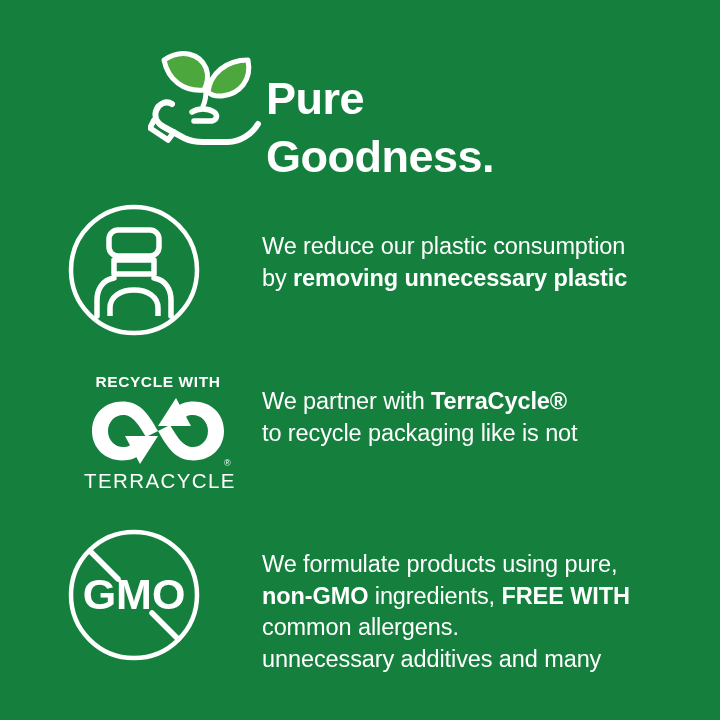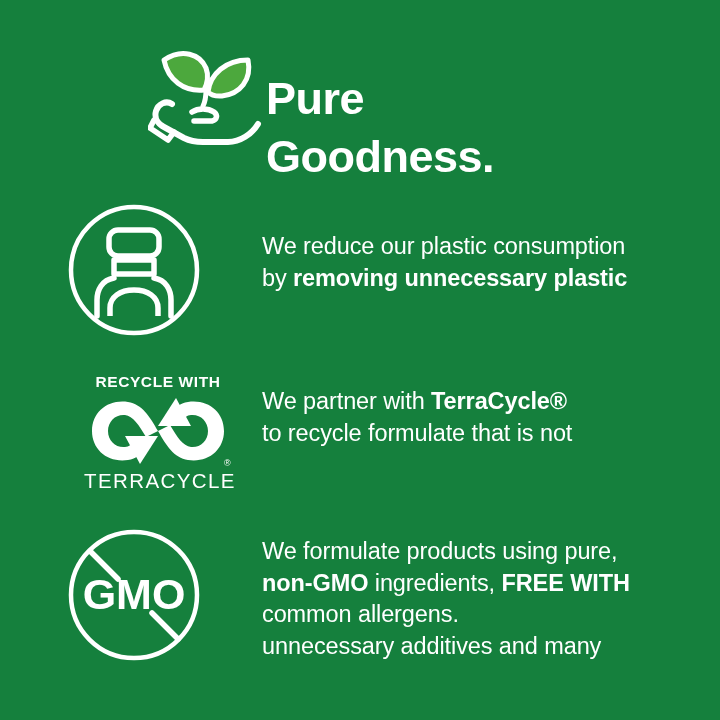--- a/index.html
+++ b/index.html
@@ -79,21 +79,21 @@
     left: 262px;
     width: 440px;
     color: #ffffff;
     font-size: 23.5px;
     line-height: 31.5px;
     font-weight: normal;
     letter-spacing: -0.1px;
   }
   .row-1 .copy { top: 31px; }
   .row-2 .copy { top: 18px; }
-  .row-3 .copy { top: 11px; }
+  .row-3 .copy { top: 24px; }
   .copy b { font-weight: bold; }
   .copy .line { display: block; white-space: nowrap; }
 
   
   .circ-icon { display: block; }
 
   
   .tc {
     position: relative;
     width: 148px;
@@ -222,21 +222,21 @@
             <text x="140" y="74" font-family="'Liberation Sans', sans-serif" font-size="9" fill="#ffffff">®</text>
           </svg>
         </div>
 
         <div class="tc-bottom">TERRACYCLE</div>
       </div>
     </div>
 
     <div class="copy">
         <span class="line">We partner with <b>TerraCycle®</b></span>
-        <span class="line">to recycle formulate that is not</span>
+        <span class="line">to recycle packaging like is not</span>
       </div>
   </div>
 
   <div class="row row-3">
     <div class="icon-slot">
       <svg class="circ-icon" viewBox="0 0 140 140" width="140" height="140" aria-hidden="true">
         <circle cx="68" cy="70" r="63" fill="none" stroke="#ffffff" stroke-width="4.5"></circle>
 
         <line x1="25" y1="27" x2="52" y2="54" stroke="#ffffff" stroke-width="5.5" stroke-linecap="round"></line>
         <line x1="86" y1="88" x2="112" y2="114" stroke="#ffffff" stroke-width="5.5" stroke-linecap="round"></line>

